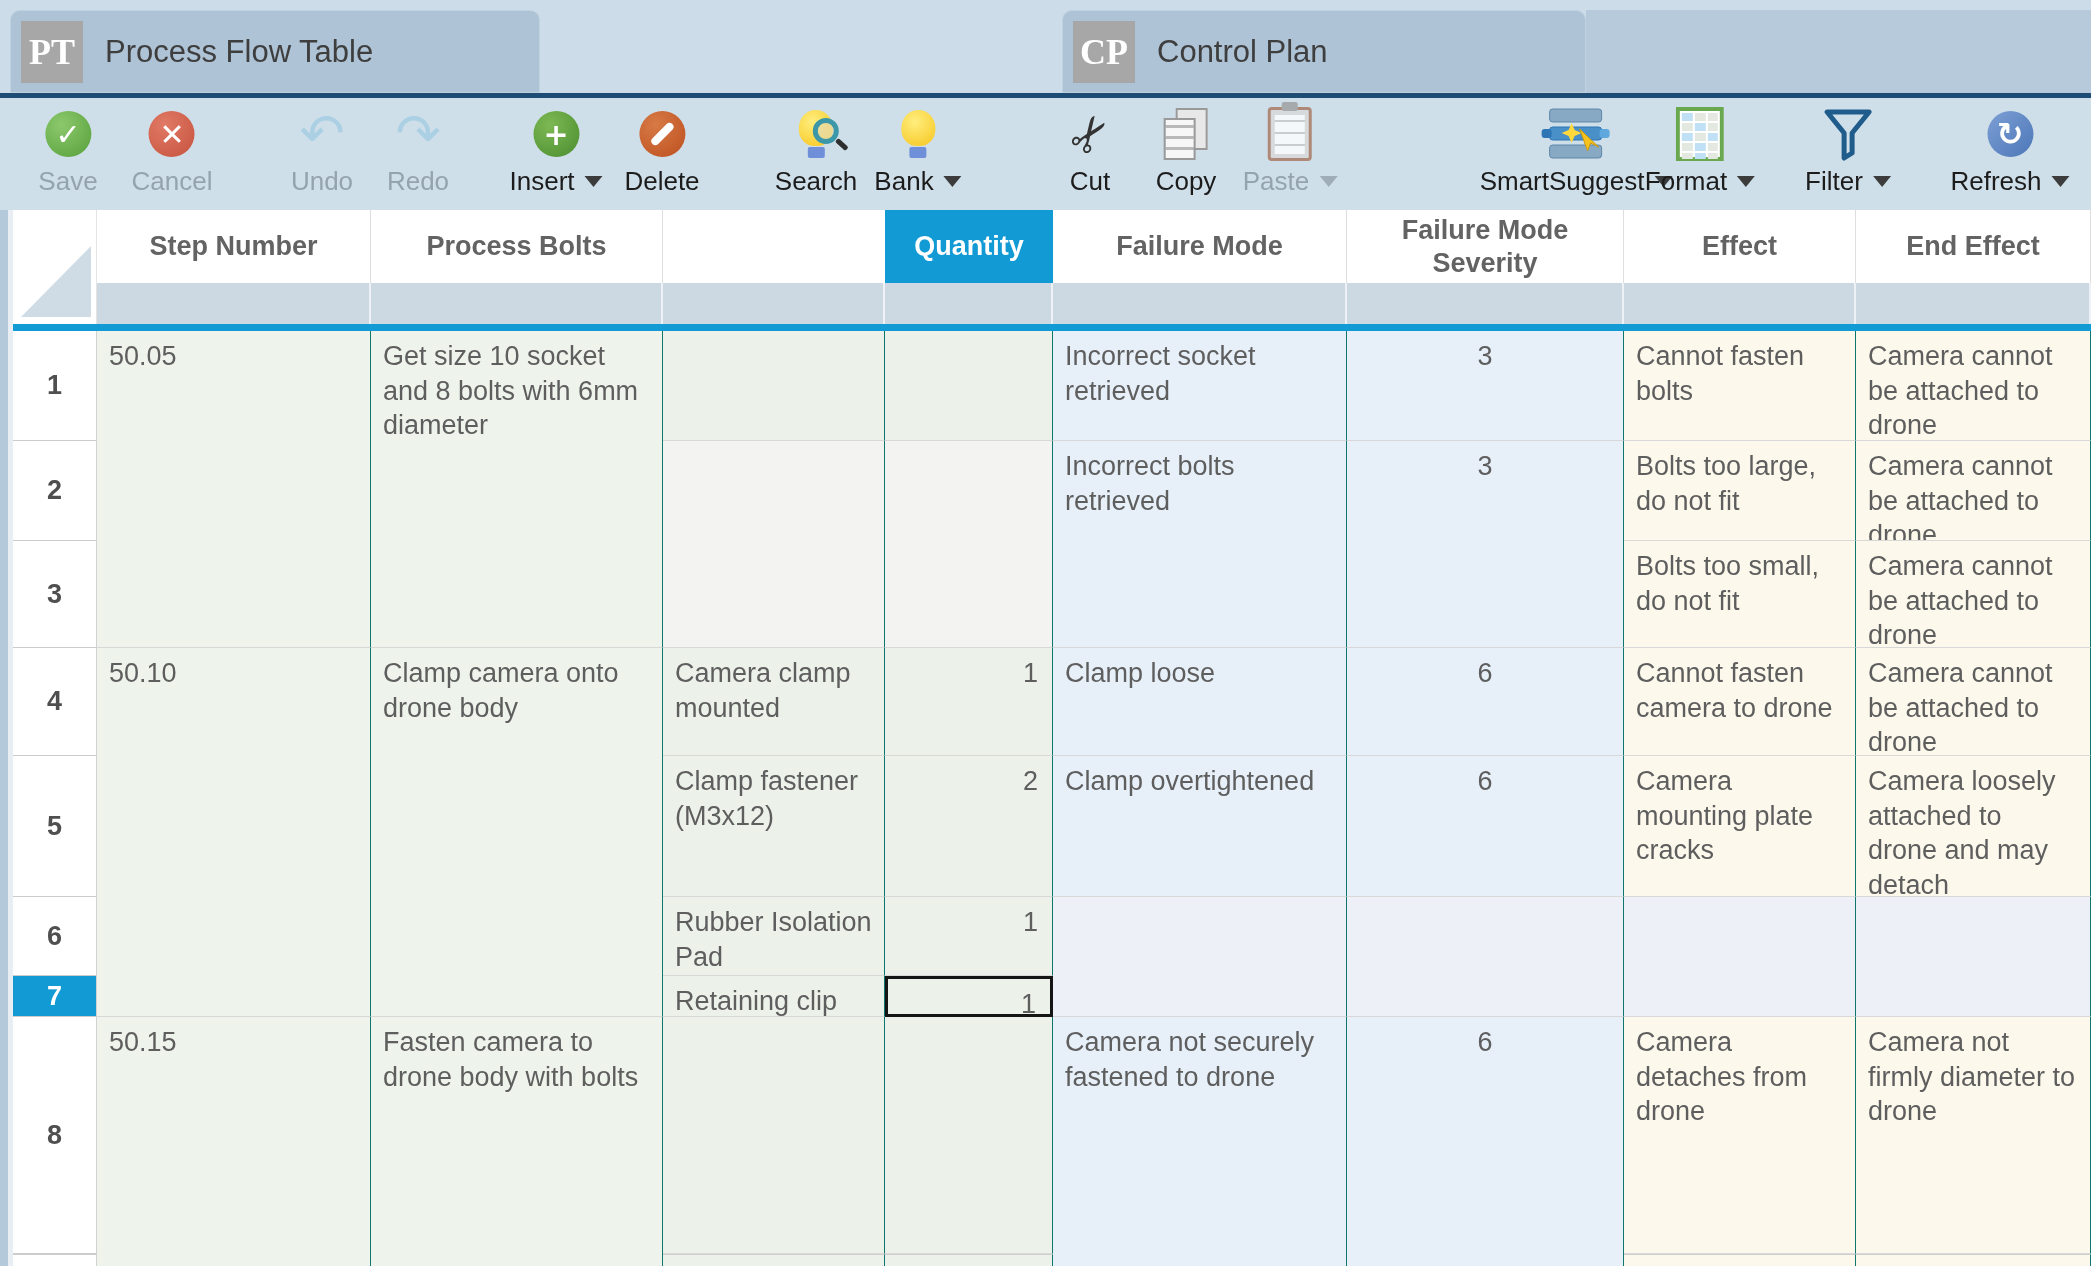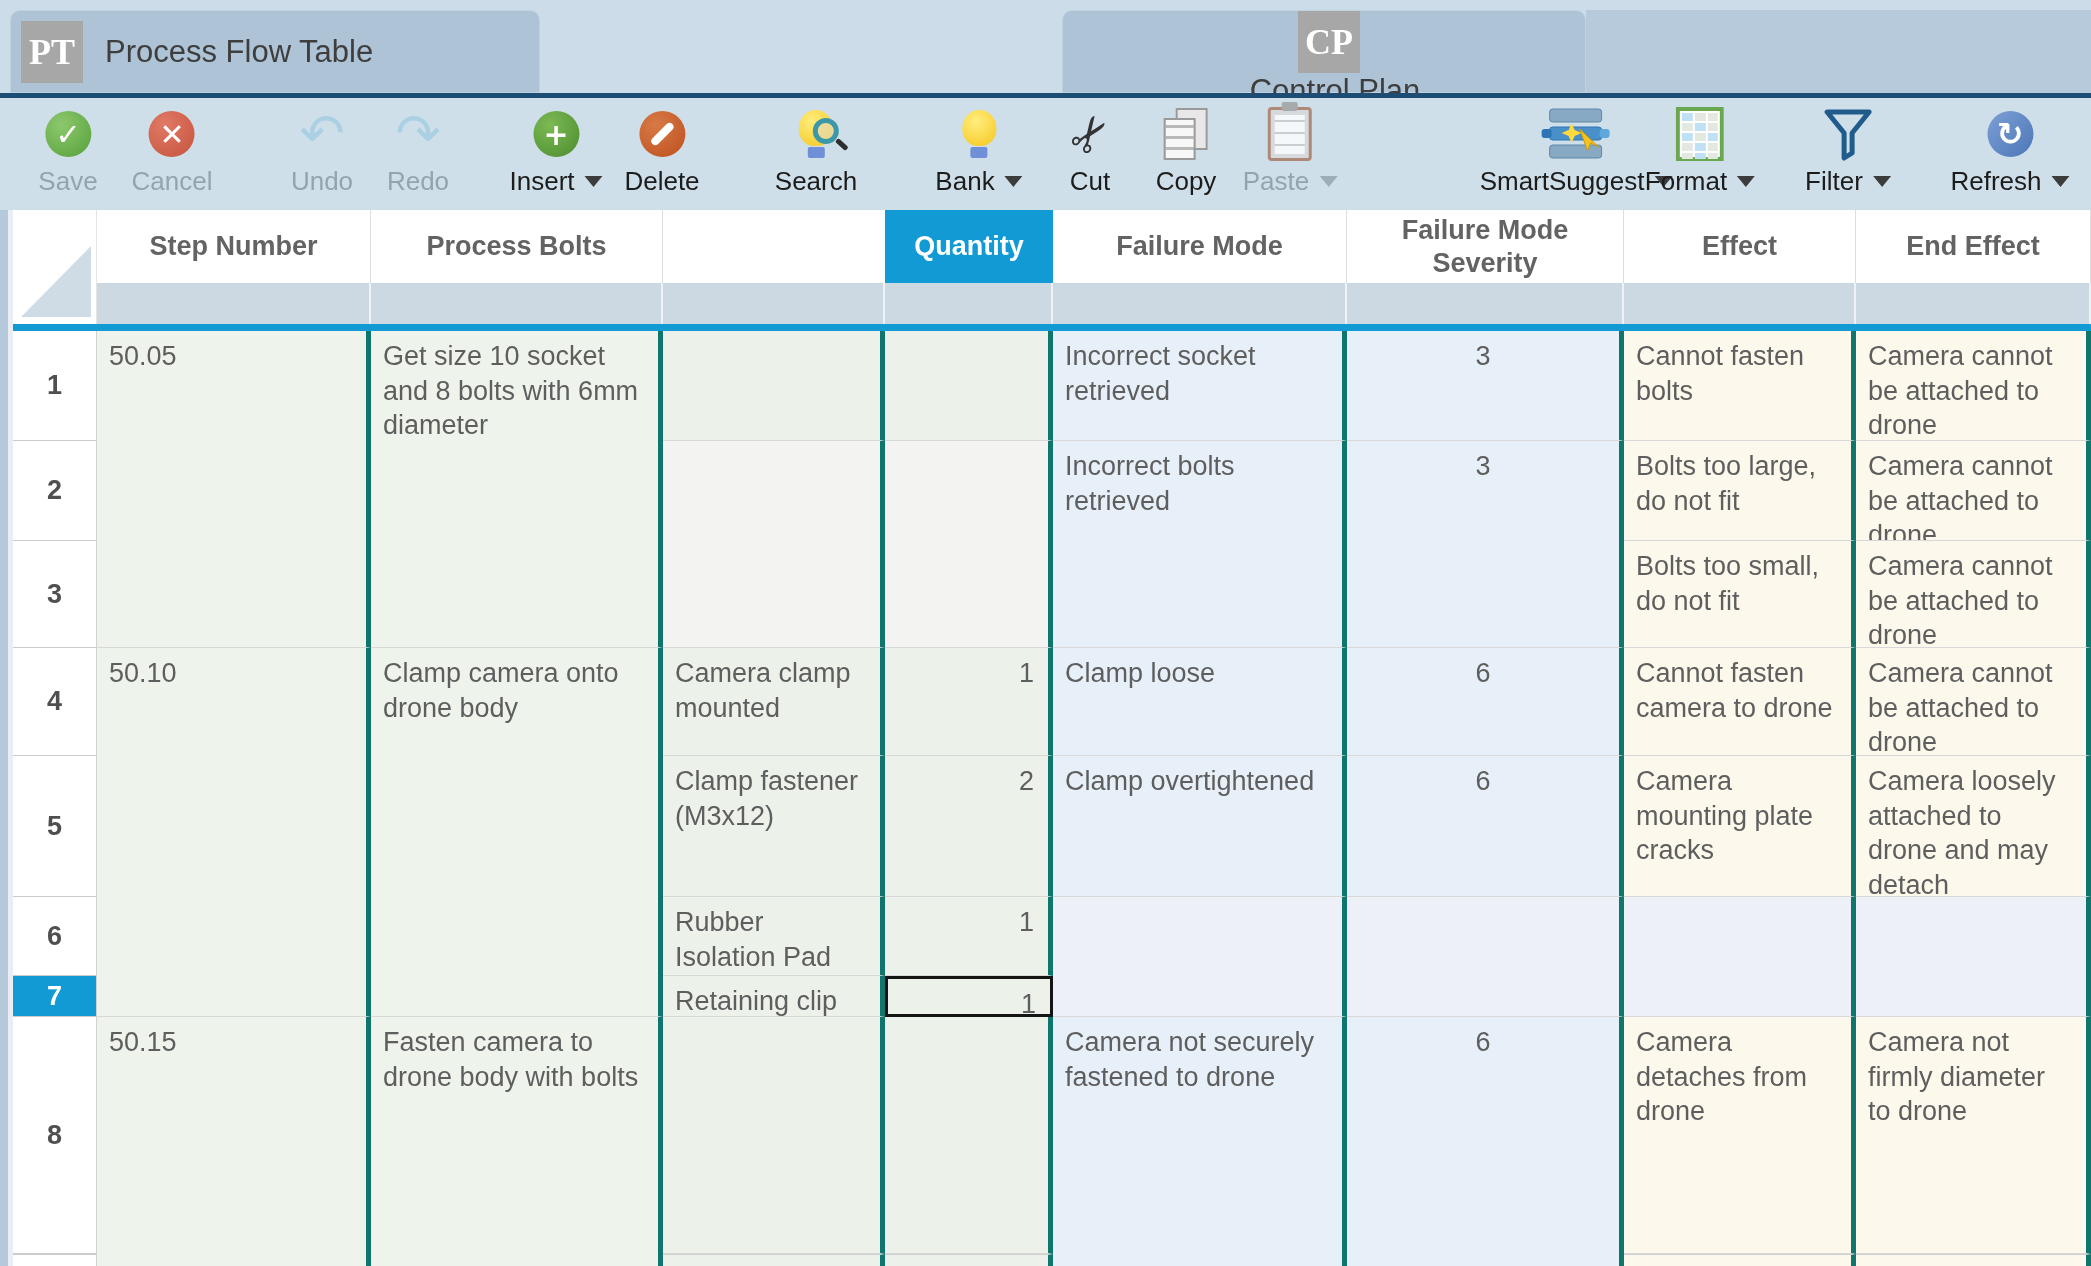--- a/index.html
+++ b/index.html
@@ -15,21 +15,21 @@
   .tab.active{background:#1d5880;}
   .tab-badge{width:62px;height:62px;margin-left:10px;display:flex;align-items:center;justify-content:center;
        font-family:"Liberation Serif",serif;font-weight:bold;font-size:36px;color:#ffffff;flex:0 0 auto;}
   .tab.inactive .tab-badge{background:#a7a7a7;}
   .tab.active .tab-badge{background:#ce2127;}
   .tab-label{margin-left:22px;font-size:31px;white-space:nowrap;}
   .tab.inactive .tab-label{color:#3e3e3e;}
   .tab.active .tab-label{color:#ffffff;}
   .tab-pt{left:10px;width:530px;}
   .tab-pw{left:540px;width:522px;}
-  .tab-cp{left:1062px;width:524px;flex-direction:column;}
+  .tab-cp{left:1062px;width:524px;}
   .tab-divider{position:absolute;left:0;top:93px;width:2091px;height:5px;background:#1d4d75;}
 
   
   .toolbar{position:absolute;left:0;top:98px;width:2091px;height:112px;background:#cfdfe9;}
   .titem{position:absolute;top:6px;transform:translateX(-50%);display:flex;flex-direction:column;
          align-items:center;white-space:nowrap;}
   .icn{height:60px;display:flex;align-items:center;justify-content:center;position:relative;}
   .tlabel{font-size:26px;color:#1c1c1c;display:flex;align-items:center;gap:10px;margin-top:2px;}
   .titem.disabled .tlabel{color:#94a3ad;}
   .caret{width:0;height:0;border-left:9px solid transparent;border-right:9px solid transparent;
@@ -79,21 +79,21 @@
   .hcell{background:#ffffff;border-right:1px solid #dedede;display:flex;align-items:center;
          justify-content:center;text-align:center;font-weight:bold;font-size:27px;color:#636363;
          line-height:1.2;padding:0 6px;box-sizing:border-box;}
   .hcell.sel{background:#129ad5;color:#ffffff;border-right:none;}
   .corner{grid-row:1/span 2;grid-column:1;background:#ffffff;position:relative;border-right:1px solid #e4e4e4;}
   .corner .tri{position:absolute;left:8px;right:5px;top:36px;bottom:7px;background:#cfdce6;
          -webkit-clip-path:polygon(0 100%,100% 0,100% 100%);clip-path:polygon(0 100%,100% 0,100% 100%);}
   .fcell{grid-row:2;background:#ccd9e3;border-right:2px solid #eef2f6;box-sizing:border-box;}
   .blueline{grid-row:3;grid-column:1/-1;background:#129ad5;}
 
-  .c{box-sizing:border-box;border-right:5px solid #0f766e;border-bottom:1px solid #d8d8d8;
+  .c{box-sizing:border-box;border-right:1px solid #0f766e;border-bottom:1px solid #d8d8d8;
      padding:8px 12px;font-size:27px;line-height:1.28;color:#5e5e5e;overflow:hidden;}
   .numcell{background:#ffffff;border-right:1px solid #d2d2d2;border-bottom:1px solid #cccccc;
      display:flex;align-items:center;justify-content:center;font-size:27px;font-weight:bold;
      color:#4f4f4f;box-sizing:border-box;padding:0;}
   .numcell.sel{background:#129ad5;color:#ffffff;}
   .green{background:#eef4ec;}
   .green2{background:#ecf1ea;}
   .grayx{background:#f3f4f1;}
   .bluet{background:#e7f0f9;}
   .bluee{background:#edf1f7;}
@@ -186,21 +186,21 @@
           <span class="bulb-base"></span>
         <span class="mag"></span>
           <span class="mag-handle"></span>
         </span>
     </span>
     <span class="tlabel">
         <span>Search</span>
       </span>
   </div>
 
-  <div class="titem" style="left:979px">
+  <div class="titem" style="left:918px">
     <span class="icn">
       <span class="bulbwrap">
           <span class="bulb"></span>
           <span class="bulb-base"></span>
         </span>
     </span>
     <span class="tlabel">
         <span>Bank</span>
         <span class="caret"></span>
       </span>

